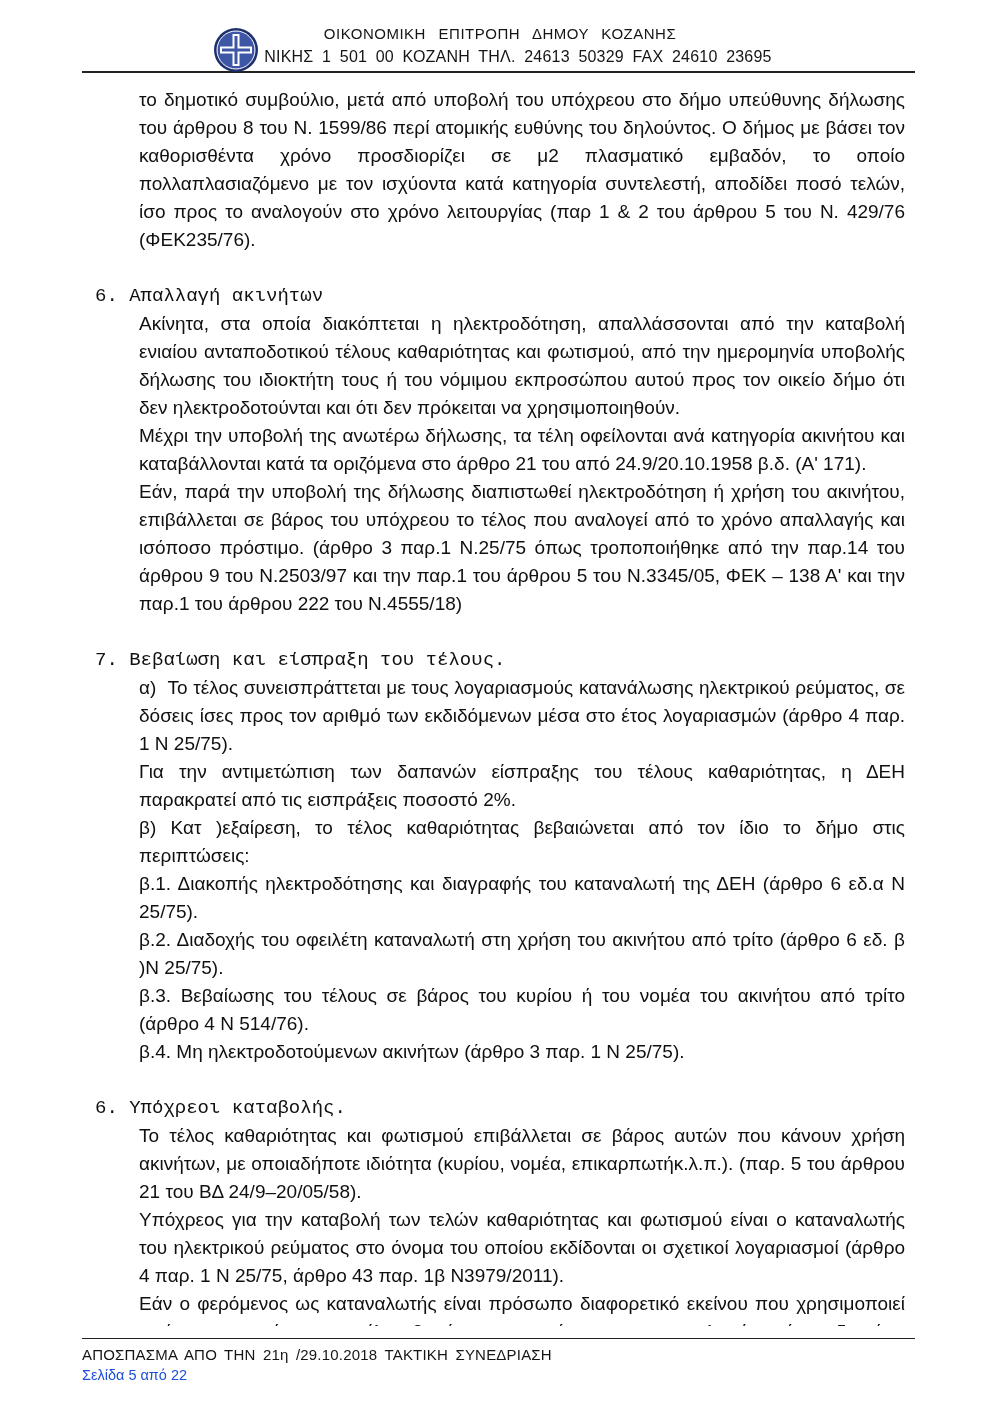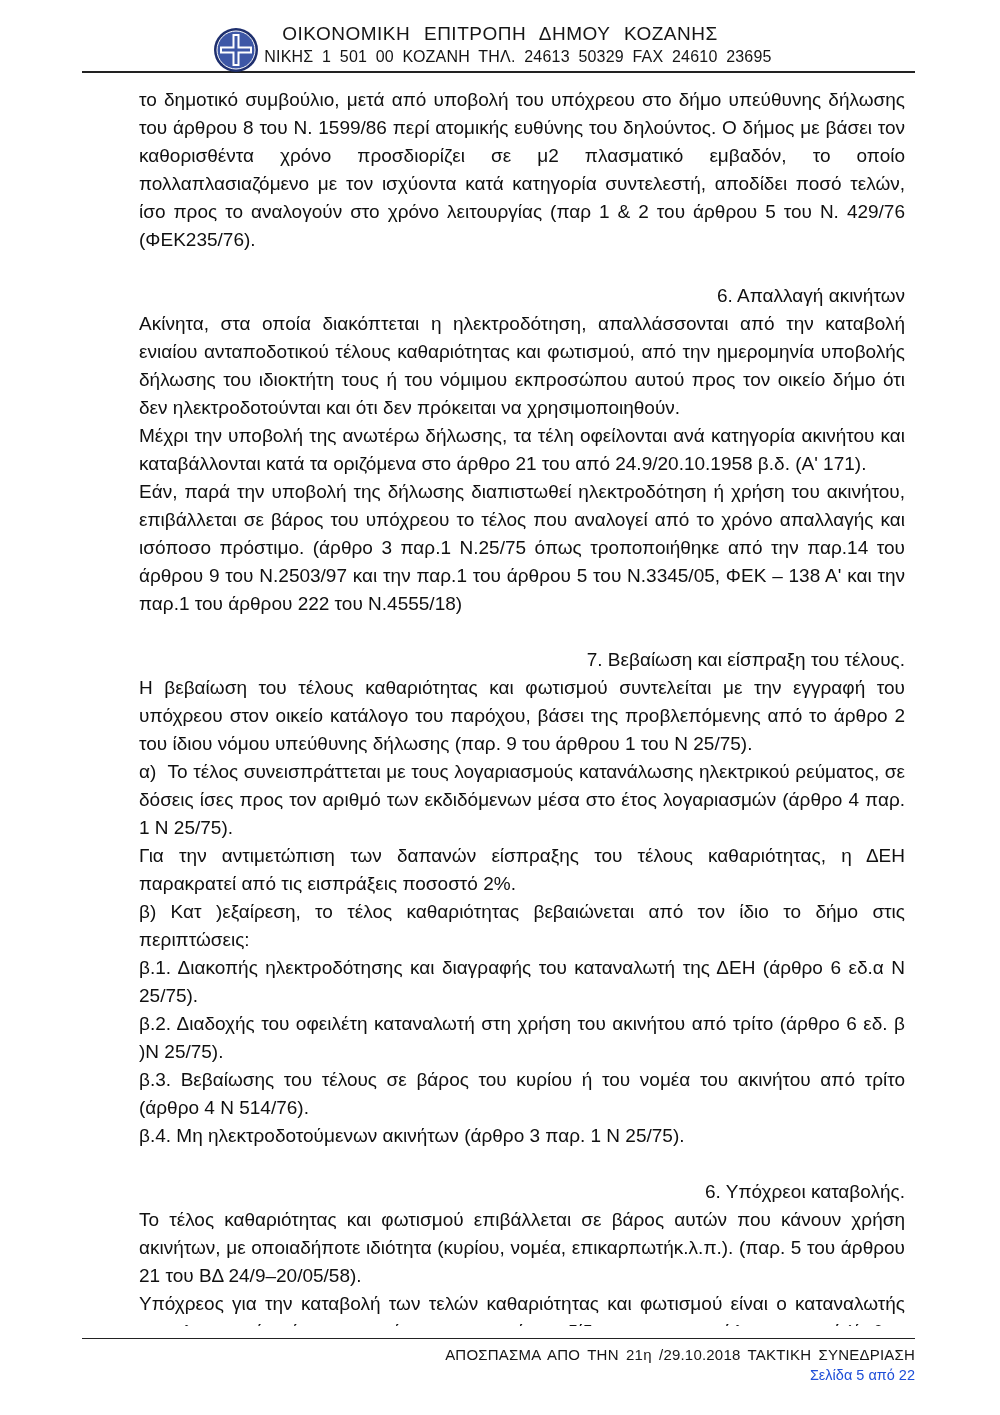--- a/index.html
+++ b/index.html
@@ -15,21 +15,21 @@
   }
   
   .header { position: relative; padding-top: 22px; }
   .header .emblem {
     position: absolute;
     left: 212px; top: 26px;
     width: 48px; height: 48px;
   }
   .header-lines { text-align: center; }
   .header-line1 {
-    font-size: 19px;
+    font-size: 15px;
     letter-spacing: 0.5px;
     word-spacing: 8px;
     line-height: 24px;
     color: #151515;
   }
   .header-line2 {
     font-size: 16px;
     letter-spacing: 0.2px;
     word-spacing: 4px;
     line-height: 22px;
@@ -44,28 +44,28 @@
   .doc-body {
     padding: 13px 95px 0 95px;
     height: 1240px;
     overflow: hidden;
     font-size: 19px;
     line-height: 28px;
     color: #101010;
   }
   .block { margin: 0; }
   .block.paragraph { text-align: justify; text-align-last: left; margin-left: 44px; }
-  .block.heading   { text-align: right; }
+  .block.heading   { text-align: left; font-family: Liberation Mono, monospace; }
   .block.spacer    { height: 28px; }
   
   .footer {
     position: absolute;
     left: 82px; right: 85px;
     top: 1338px;
-    text-align: right;
+    text-align: left;
   }
   .footer-rule { border-top: 1.5px solid #222222; height: 0; margin-bottom: 6px; }
   .footer-line1 {
     font-size: 15px;
     letter-spacing: 0.2px;
     word-spacing: 3px;
     line-height: 20px;
     color: #151515;
   }
   .footer-line2 {
@@ -100,21 +100,20 @@
 
   <div class="doc-body">
       <div class="block paragraph">το δημοτικό συμβούλιο, μετά από υποβολή του υπόχρεου στο δήμο υπεύθυνης δήλωσης του άρθρου 8 του Ν. 1599/86 περί ατομικής ευθύνης του δηλούντος. Ο δήμος με βάσει τον καθορισθέντα χρόνο προσδιορίζει σε μ2 πλασματικό εμβαδόν, το οποίο πολλαπλασιαζόμενο με τον ισχύοντα κατά κατηγορία συντελεστή, αποδίδει ποσό τελών, ίσο προς το αναλογούν στο χρόνο λειτουργίας (παρ 1 &amp; 2 του άρθρου 5 του Ν. 429/76 (ΦΕΚ235/76).</div>
       <div class="block spacer"></div>
       <div class="block heading">6. Απαλλαγή ακινήτων</div>
       <div class="block paragraph">Ακίνητα, στα οποία διακόπτεται η ηλεκτροδότηση, απαλλάσσονται από την καταβολή ενιαίου ανταποδοτικού τέλους καθαριότητας και φωτισμού, από την ημερομηνία υποβολής δήλωσης του ιδιοκτήτη τους ή του νόμιμου εκπροσώπου αυτού προς τον οικείο δήμο ότι δεν ηλεκτροδοτούνται και ότι δεν πρόκειται να χρησιμοποιηθούν.</div>
       <div class="block paragraph">Μέχρι την υποβολή της ανωτέρω δήλωσης, τα τέλη οφείλονται ανά κατηγορία ακινήτου και καταβάλλονται κατά τα οριζόμενα στο άρθρο 21 του από 24.9/20.10.1958 β.δ. (Α'  171).</div>
       <div class="block paragraph">Εάν, παρά την υποβολή της δήλωσης διαπιστωθεί ηλεκτροδότηση ή χρήση του ακινήτου, επιβάλλεται σε βάρος του υπόχρεου το τέλος που αναλογεί από το χρόνο απαλλαγής και ισόποσο πρόστιμο. (άρθρο 3 παρ.1 Ν.25/75 όπως τροποποιήθηκε από την παρ.14 του άρθρου 9 του Ν.2503/97 και την παρ.1 του άρθρου 5 του Ν.3345/05, ΦΕΚ – 138 Α'  και την παρ.1 του άρθρου 222 του Ν.4555/18)</div>
       <div class="block spacer"></div>
       <div class="block heading">7. Βεβαίωση και είσπραξη του τέλους.</div>
-      <div class="block paragraph">Η βεβαίωση του τέλους καθαριότητας και φωτισμού συντελείται με την εγγραφή του υπόχρεου στον οικείο κατάλογο του παρόχου, βάσει της προβλεπόμενης από το άρθρο 2 του ίδιου νόμου υπεύθυνης δήλωσης (παρ. 9 του άρθρου 1 του Ν 25/75).</div>
       <div class="block paragraph">α)&nbsp;&nbsp;Το τέλος συνεισπράττεται με τους λογαριασμούς κατανάλωσης ηλεκτρικού ρεύματος, σε δόσεις ίσες προς τον αριθμό των εκδιδόμενων μέσα στο έτος λογαριασμών (άρθρο 4 παρ. 1 Ν 25/75).</div>
       <div class="block paragraph">Για την αντιμετώπιση των δαπανών είσπραξης του τέλους καθαριότητας, η ΔΕΗ παρακρατεί από τις εισπράξεις ποσοστό 2%.</div>
       <div class="block paragraph">β) Κατ )εξαίρεση, το τέλος καθαριότητας βεβαιώνεται από τον ίδιο το δήμο στις περιπτώσεις:</div>
       <div class="block paragraph">β.1. Διακοπής ηλεκτροδότησης και διαγραφής του καταναλωτή της ΔΕΗ (άρθρο 6 εδ.α Ν 25/75).</div>
       <div class="block paragraph">β.2. Διαδοχής του οφειλέτη καταναλωτή στη χρήση του ακινήτου από τρίτο (άρθρο 6 εδ. β )Ν 25/75).</div>
       <div class="block paragraph">β.3. Βεβαίωσης του τέλους σε βάρος του κυρίου ή του νομέα του ακινήτου από τρίτο (άρθρο 4 Ν 514/76).</div>
       <div class="block paragraph">β.4. Μη ηλεκτροδοτούμενων ακινήτων (άρθρο 3 παρ. 1 Ν 25/75).</div>
       <div class="block spacer"></div>
       <div class="block heading">6. Υπόχρεοι καταβολής.</div>
       <div class="block paragraph">Το τέλος καθαριότητας και φωτισμού επιβάλλεται σε βάρος αυτών που κάνουν χρήση ακινήτων, με οποιαδήποτε ιδιότητα (κυρίου, νομέα, επικαρπωτήκ.λ.π.). (παρ. 5 του άρθρου 21 του ΒΔ 24/9–20/05/58).</div>

